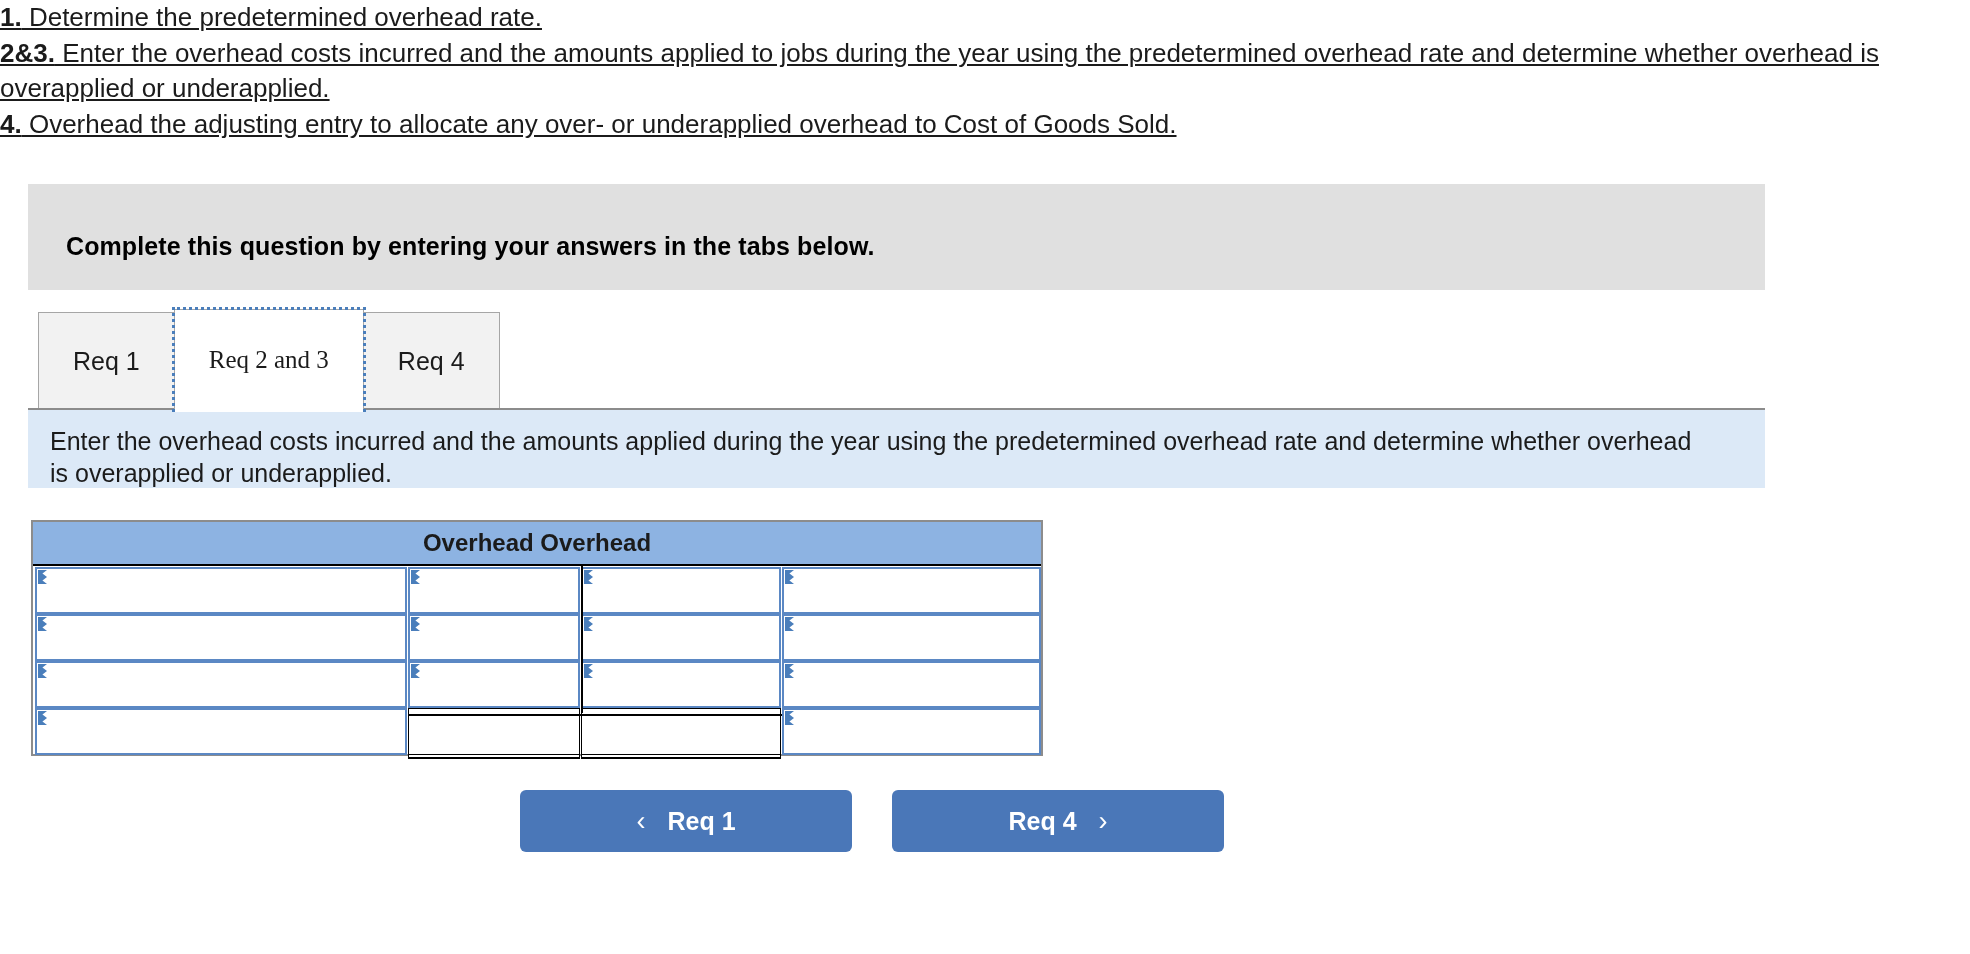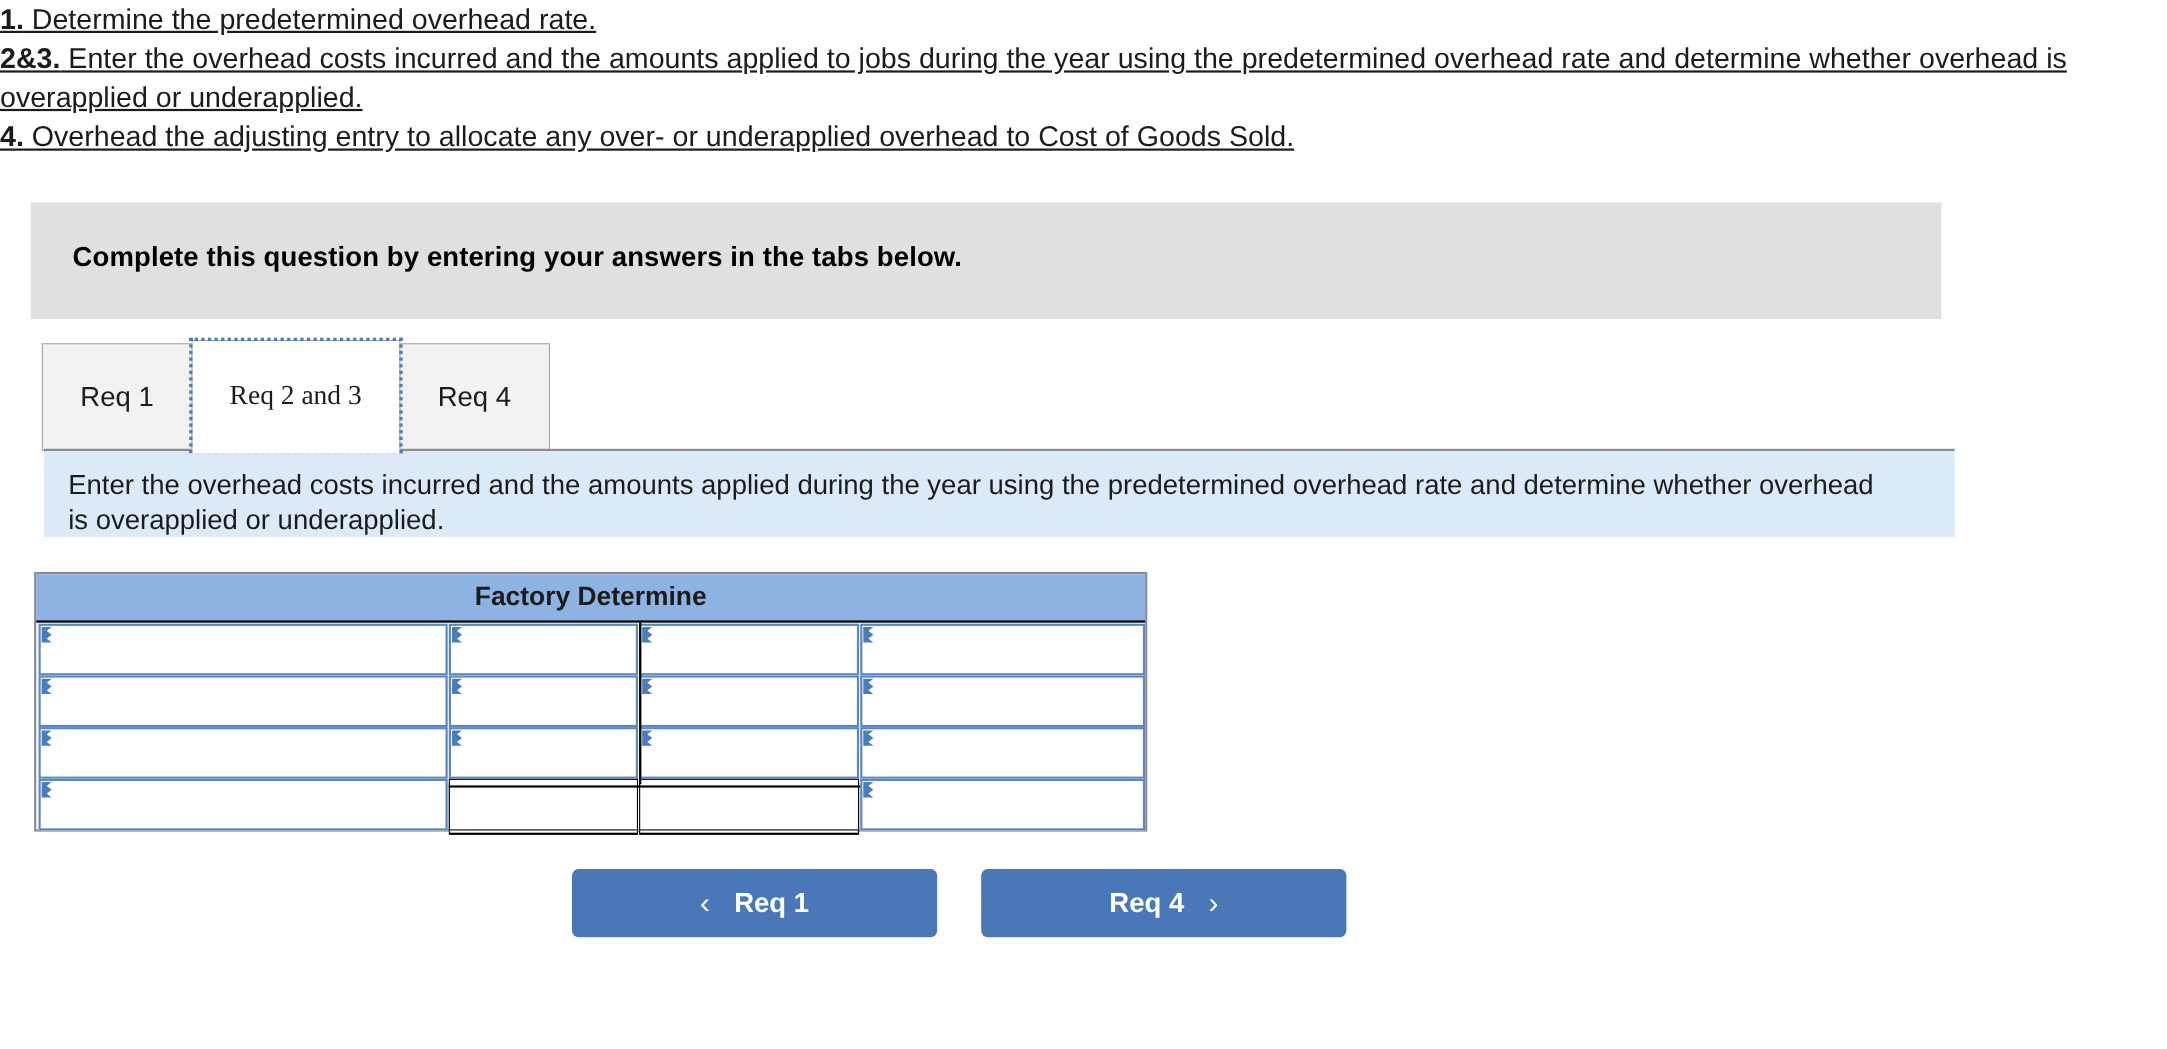--- a/index.html
+++ b/index.html
@@ -41,21 +41,21 @@
     left: 28px;
     top: 184px;
     width: 1737px;
     height: 106px;
     background: #e0e0e0;
     box-sizing: border-box;
   }
   #complete-banner .banner-text {
     position: absolute;
     left: 38px;
-    top: 36px;
+    top: 48px;
     font-size: 25px;
     font-weight: bold;
     color: #000000;
     letter-spacing: 0.1px;
   }
 
   
   #tab-strip {
     position: absolute;
     left: 38px;
@@ -105,21 +105,20 @@
   #instruction-panel {
     position: absolute;
     left: 28px;
     top: 408px;
     width: 1737px;
     height: 80px;
     background: #dce9f7;
     border-top: 2px solid #8c8c8c;
     box-sizing: border-box;
     z-index: 1;
-    margin-left: 12px;
   }
   #instruction-panel .instruction-text {
     position: absolute;
     left: 22px;
     top: 15px;
     width: 1650px;
     font-size: 25px;
     line-height: 1.28;
     color: #1b1b1b;
   }
@@ -275,21 +274,21 @@
   <div class="tab">
       <span>Req 4</span>
     </div>
 </div>
 
 <div id="instruction-panel">
   <div class="instruction-text">Enter the overhead costs incurred and the amounts applied during the year using the predetermined overhead rate and determine whether overhead is overapplied or underapplied.</div>
 </div>
 
 <div id="t-account">
-  <div class="t-header">Factory Determine</div>
+  <div class="t-header">Overhead Overhead</div>
   <div class="center-divider" style="height:147px;"></div>
   <div class="total-rule" style="top:192px;"></div>
   <div class="t-body">
 
     <div class="t-row">
       <div class="t-cell c1"><span class="cell-flag"></span><span></span></div>
       <div class="t-cell c2"><span class="cell-flag"></span><span></span></div>
       <div class="t-cell c3"><span class="cell-flag"></span><span></span></div>
       <div class="t-cell c4"><span class="cell-flag"></span><span></span></div>
     </div>

